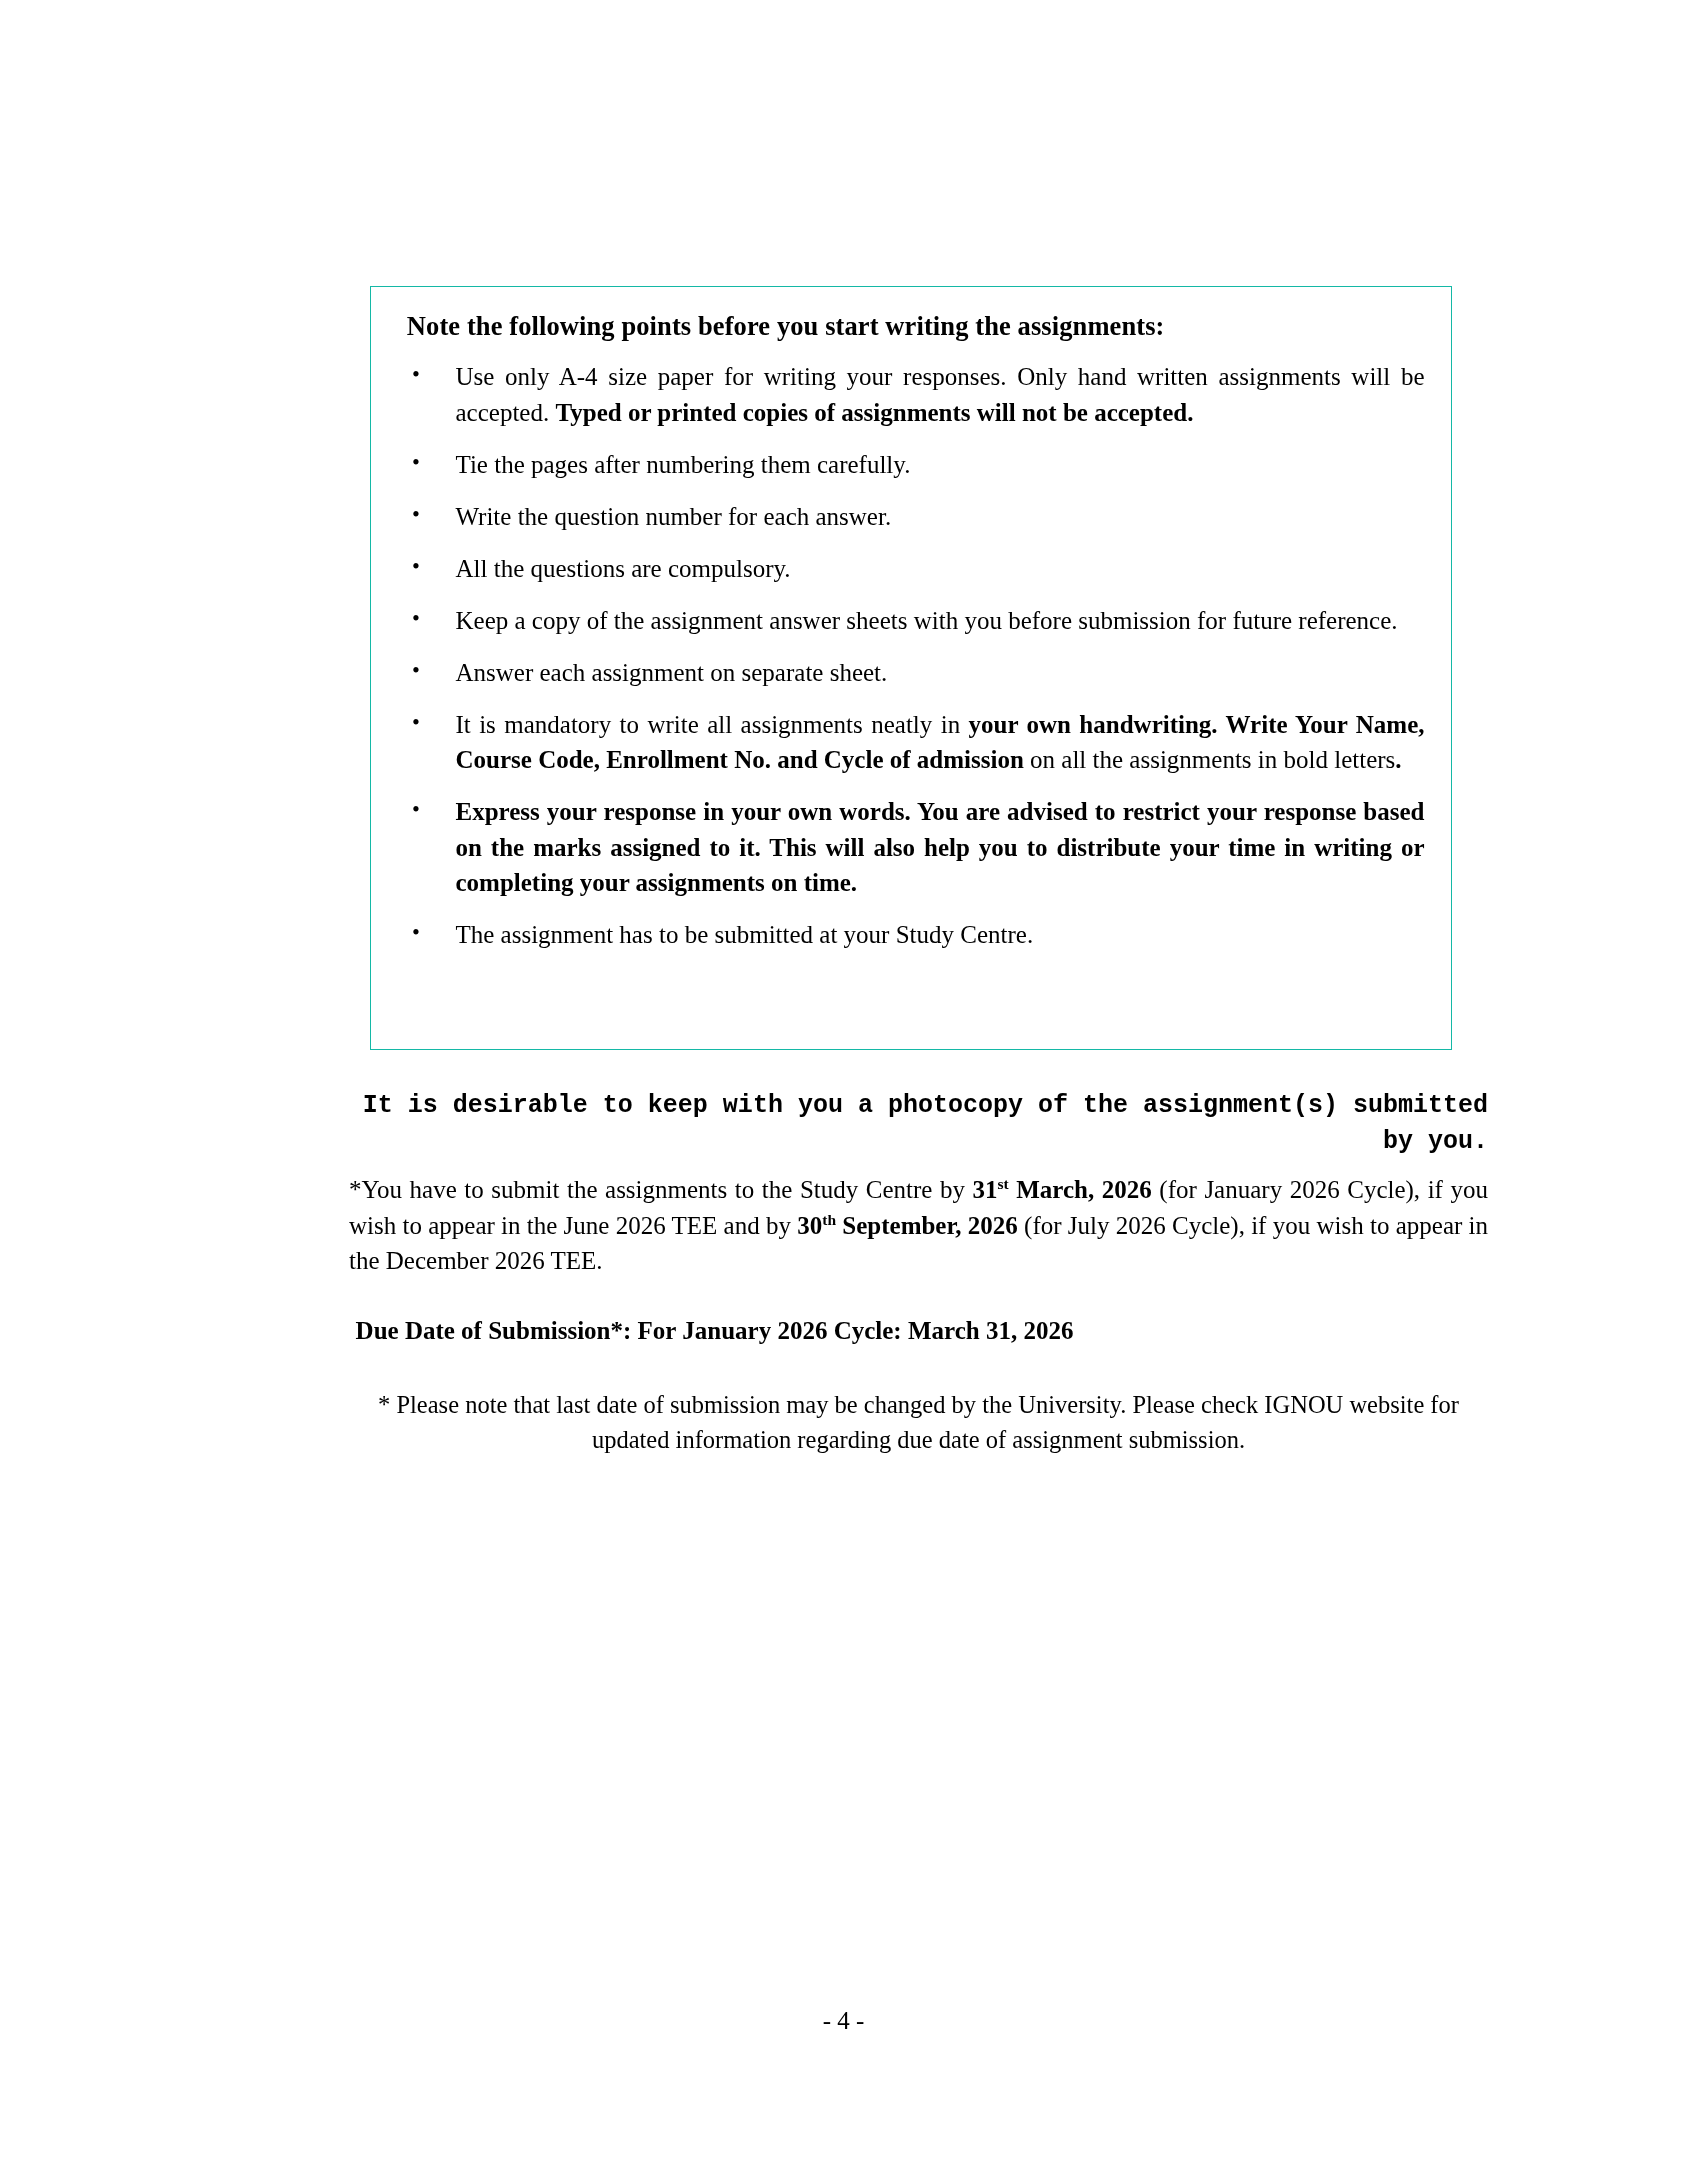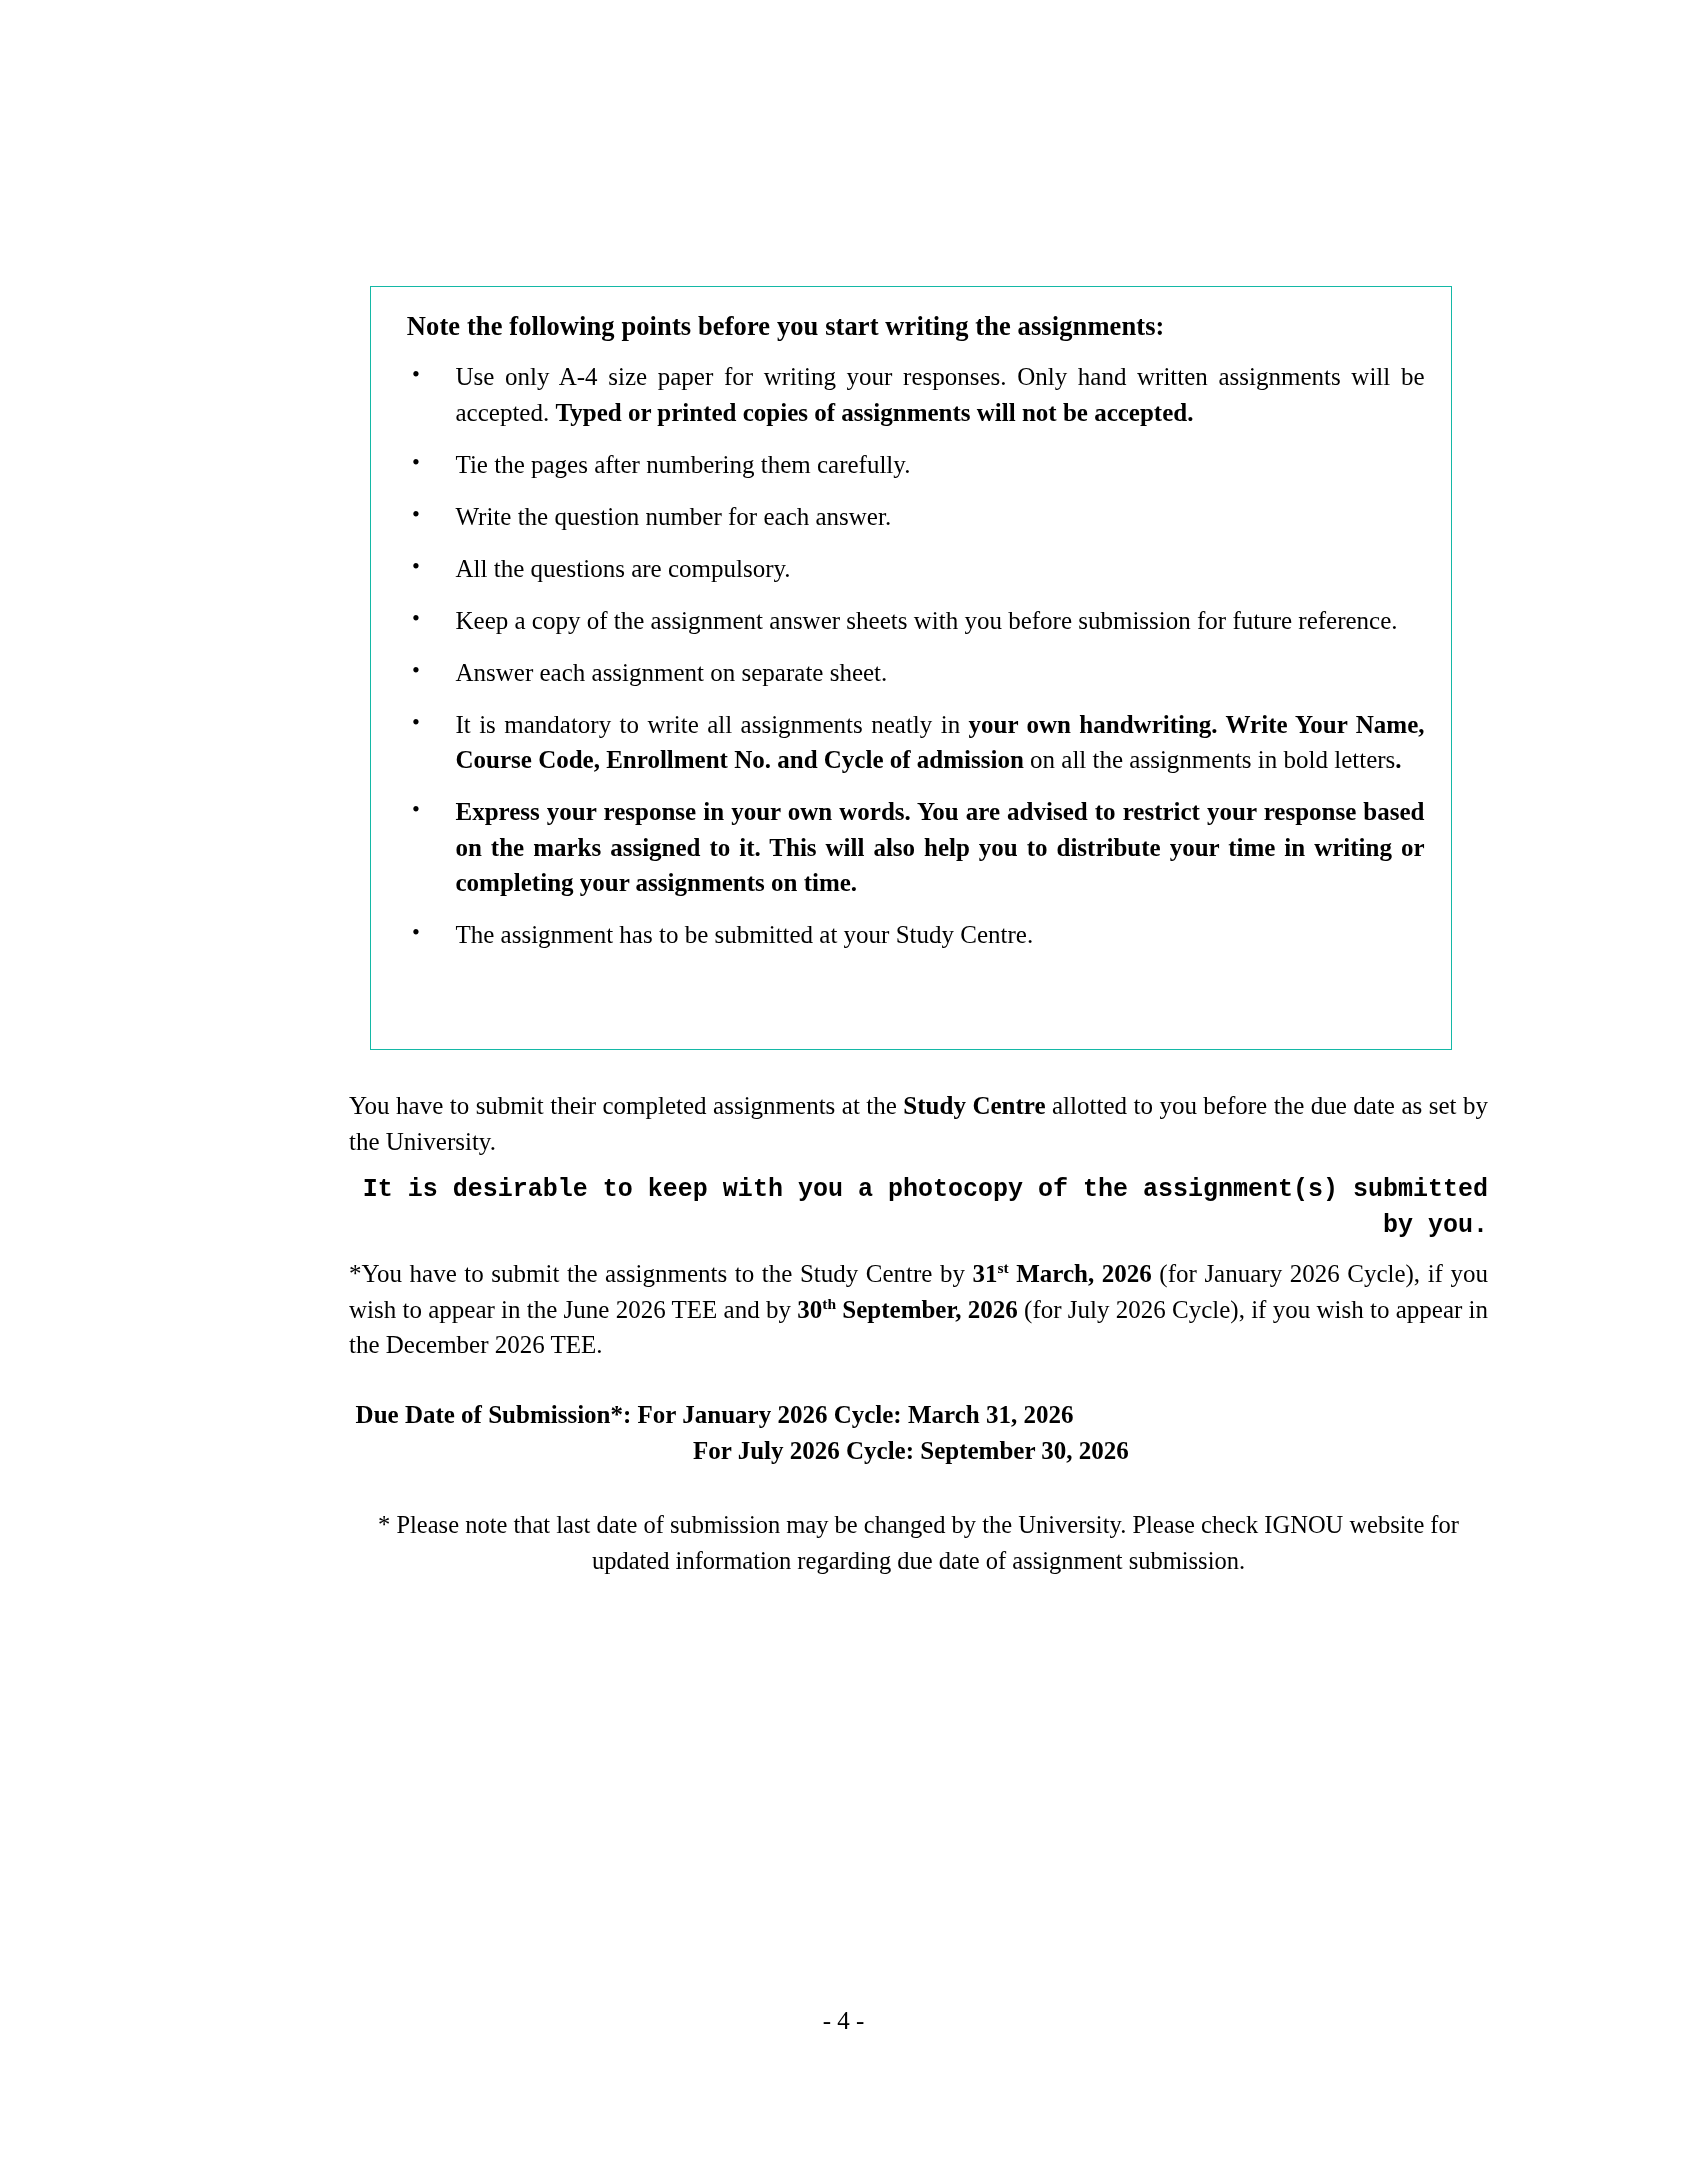--- a/index.html
+++ b/index.html
@@ -179,29 +179,27 @@
           <li>
             <span class="bullet-glyph">•</span>
             <span class="li-text"><span style="font-weight: normal;">The assignment has to be submitted at your Study Centre.</span></span>
           </li>
         </ul>
     </div>
   </div>
 
   <div class="body-area">
 
-    <p class="para" id="p-submit"><span>You have to submit their completed assignments at the </span><span style="font-weight: bold;">Study Centre</span><span> allotted to you before the due date as set by the University.</span></p>
 
     <p class="para bold-para">It is desirable to keep with you a photocopy of the assignment(s) submitted by you.</p>
 
     <p class="para" id="p-deadlines"><span>*You have to submit the assignments to the Study Centre by </span><span style="font-weight: bold;">31</span><sup style="font-weight: bold;">st</sup><span style="font-weight: bold;"> March, 2026</span><span> (for January  2026 Cycle), if you wish to appear in the June 2026 TEE and by </span><span style="font-weight: bold;">30</span><sup style="font-weight: bold;">th</sup><span style="font-weight: bold;"> September, 2026</span><span> (for July 2026 Cycle), if you wish to appear in the December 2026 TEE.</span></p>
 
     <div class="due-block">
       <span class="due-line1">Due Date of Submission*:  For January 2026 Cycle: March 31, 2026</span>
-      <span class="due-line2">For July 2026 Cycle: September 30, 2026</span>
     </div>
 
     <p class="footnote">* Please note that last date of submission may be changed by the University. Please check IGNOU website for updated  information  regarding due date of  assignment submission.</p>
   </div>
 
   <div class="page-number">- 4 -</div>
 
 </div>
 
 

